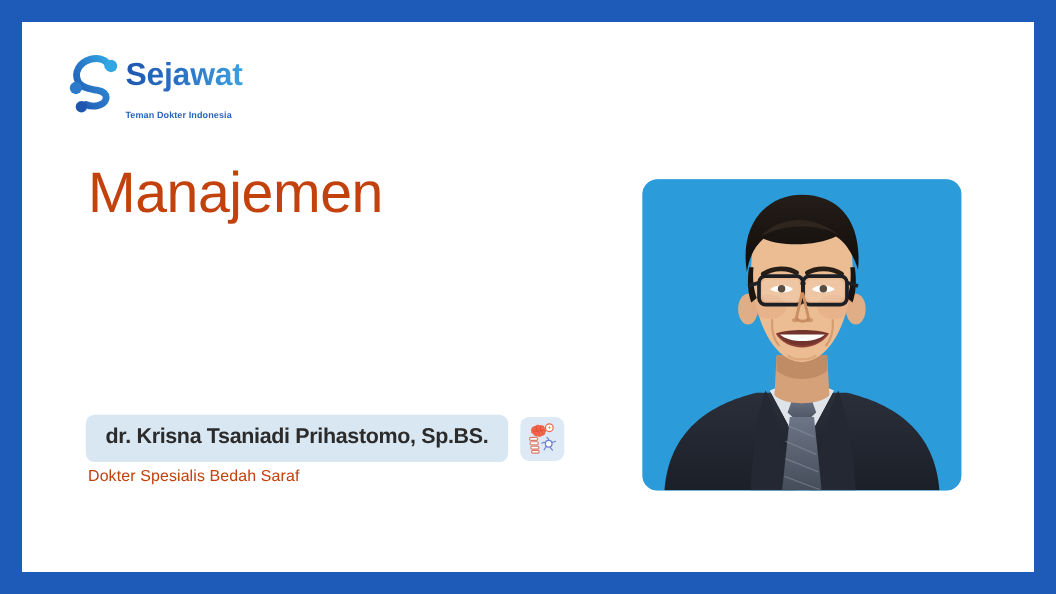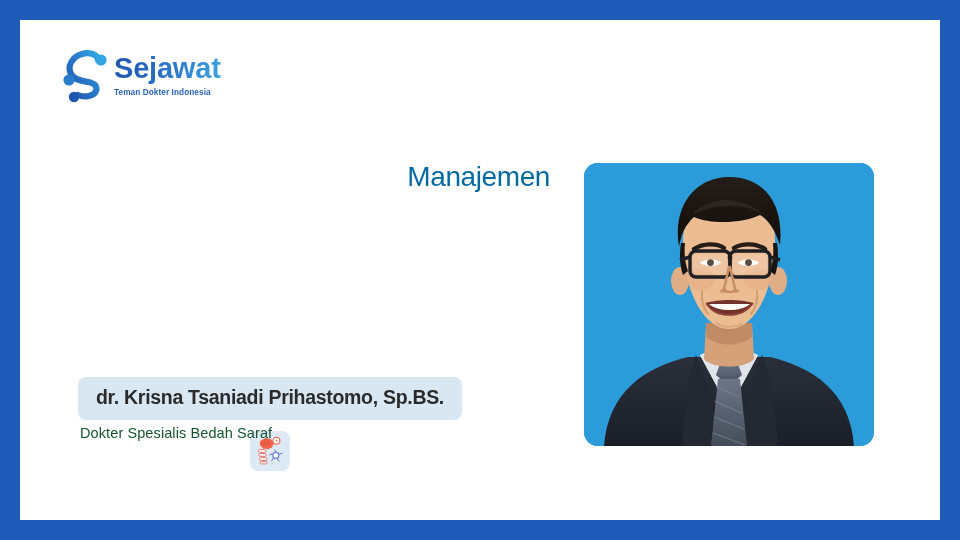--- a/index.html
+++ b/index.html
@@ -36,64 +36,63 @@
   #logo-word {
     font-size:29px; font-weight:bold; letter-spacing:-0.2px;
     line-height:32px;
     background:linear-gradient(100deg,#1f56b0 0%,#2a6fc4 45%,#3da3e0 100%);
     -webkit-background-clip:text; background-clip:text;
     -webkit-text-fill-color:transparent; color:#2a6fc4;
     white-space:nowrap;
   }
   #logo-tagline {
     font-size:8.2px; font-weight:bold; color:#2a63bb;
-    letter-spacing:0.1px; margin-top:4px; white-space:nowrap;
+    letter-spacing:0.1px; margin-top:16px; white-space:nowrap;
   }
 
   
   #title-block {
     position:absolute; left:60px; top:131px;
     width:470px;
   }
   .title-line {
-    color:#0369a1;
-    font-size:28px;
+    color:#c2410c;
+    font-size:52px;
     line-height:51px;
     letter-spacing:-0.4px;
     white-space:nowrap;
-    text-align:right;
   }
   .title-line.regular { font-weight:400; }
   .title-line.bold    { font-weight:bold; letter-spacing:-0.6px; }
 
   
   #speaker-row {
     position:absolute; left:58px; top:357px;
-    display:flex; align-items:center; gap:11px;flex-direction:column;
+    display:flex; align-items:center; gap:11px;
   }
   #name-badge {
     background:#d9e7f2;
     border-radius:8px;
     padding:9px 18px 11px 18px;
     color:#2b2b2b;
     font-size:19.5px;
     font-weight:bold;
     letter-spacing:-0.3px;
     white-space:nowrap;
   }
   #spine-icon-box {
     width:40px; height:40px;
     background:#dde9f4;
     border-radius:8px;
     display:flex; align-items:center; justify-content:center;
     flex:0 0 auto;
   }
   #speaker-sub {
     position:absolute; left:60px; top:405px;
-    font-size:14.5px; color:#14532d; letter-spacing:0.1px;
+    font-size:14.5px; color:#c2410c; letter-spacing:0.1px;
     white-space:nowrap;
   }
 
   
   #portrait {
     position:absolute;
     left:564px; top:143px;
     width:290px; height:283px;
     border-radius:14px;
     background:#2b9bd9;

